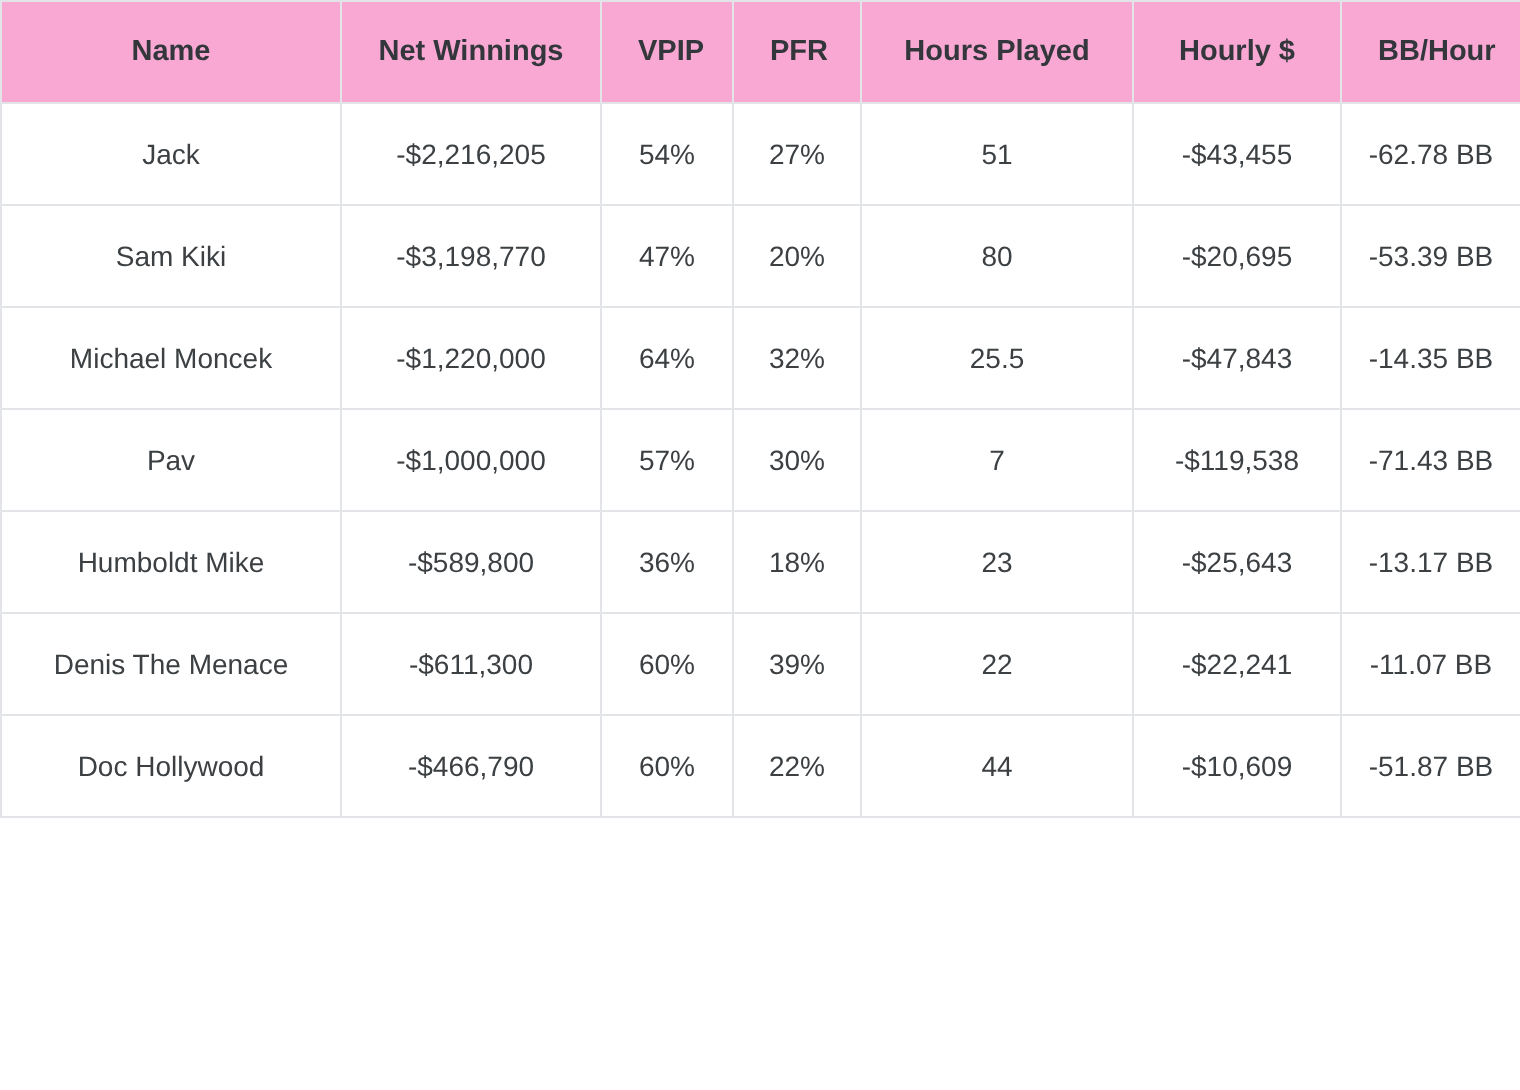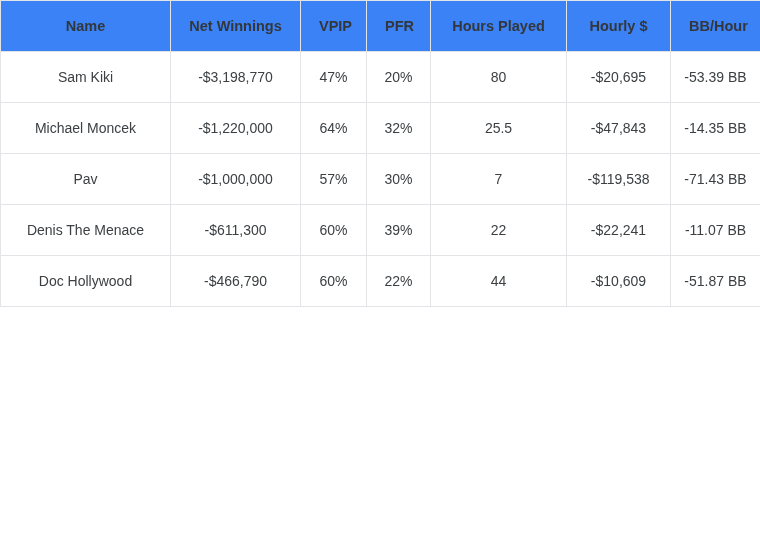--- a/index.html
+++ b/index.html
@@ -20,21 +20,21 @@
     box-sizing: border-box;
     overflow: hidden;
   }
   table.stats {
     border-collapse: collapse;
     width: 760px;
     table-layout: fixed;
     font-size: 14px;
   }
   table.stats thead th {
-    background: #3b82f6;
+    background: #f9a8d4;
     font-weight: bold;
     color: #33373b;
     font-size: 14.5px;
     height: 50px;
     border: 1px solid #e2e4e8;
     text-align: center;
     padding: 0 18px;
     vertical-align: middle;
     white-space: nowrap;
     margin-left: 48px;
@@ -79,20 +79,29 @@
         <th>Net Winnings</th>
         <th>VPIP</th>
         <th>PFR</th>
         <th>Hours Played</th>
         <th>Hourly $</th>
         <th>BB/Hour</th>
       </tr>
     </thead>
     <tbody>
       <tr>
+        <td>Jack</td>
+        <td>-$2,216,205</td>
+        <td>54%</td>
+        <td>27%</td>
+        <td>51</td>
+        <td>-$43,455</td>
+        <td>-62.78 BB</td>
+      </tr>
+      <tr>
         <td>Sam Kiki</td>
         <td>-$3,198,770</td>
         <td>47%</td>
         <td>20%</td>
         <td>80</td>
         <td>-$20,695</td>
         <td>-53.39 BB</td>
       </tr>
       <tr>
         <td>Michael Moncek</td>
@@ -106,20 +115,29 @@
       <tr>
         <td>Pav</td>
         <td>-$1,000,000</td>
         <td>57%</td>
         <td>30%</td>
         <td>7</td>
         <td>-$119,538</td>
         <td>-71.43 BB</td>
       </tr>
       <tr>
+        <td>Humboldt Mike</td>
+        <td>-$589,800</td>
+        <td>36%</td>
+        <td>18%</td>
+        <td>23</td>
+        <td>-$25,643</td>
+        <td>-13.17 BB</td>
+      </tr>
+      <tr>
         <td>Denis The Menace</td>
         <td>-$611,300</td>
         <td>60%</td>
         <td>39%</td>
         <td>22</td>
         <td>-$22,241</td>
         <td>-11.07 BB</td>
       </tr>
       <tr>
         <td>Doc Hollywood</td>

